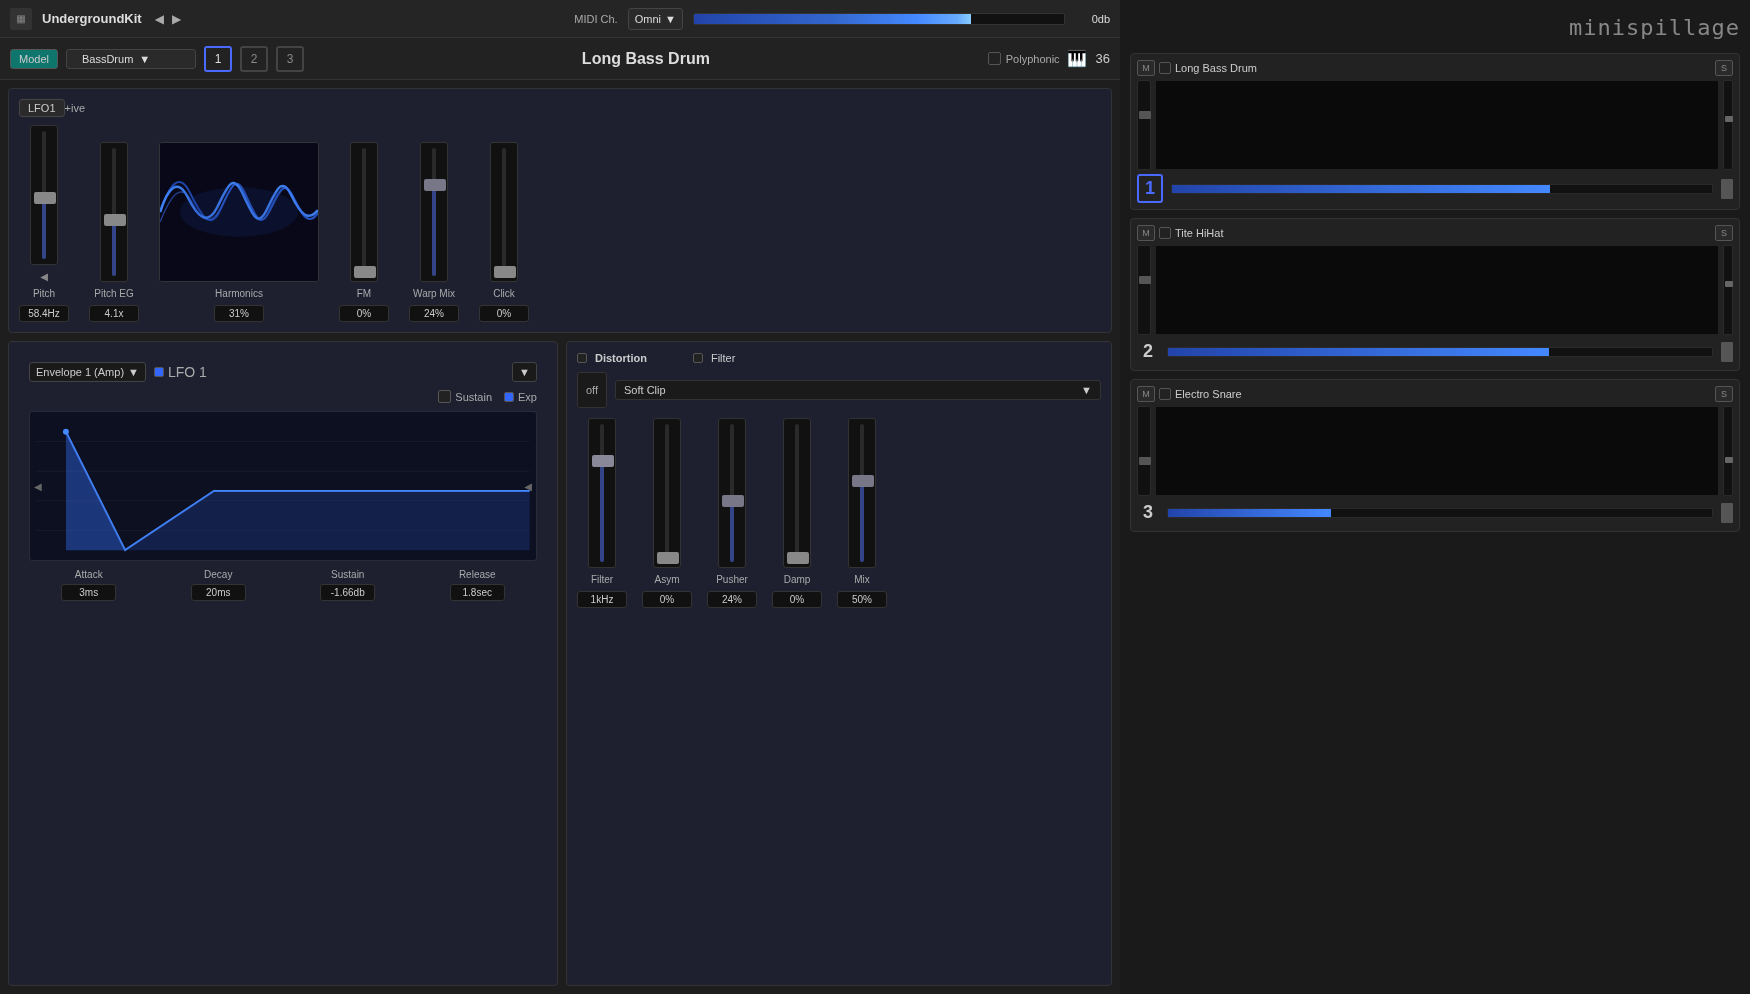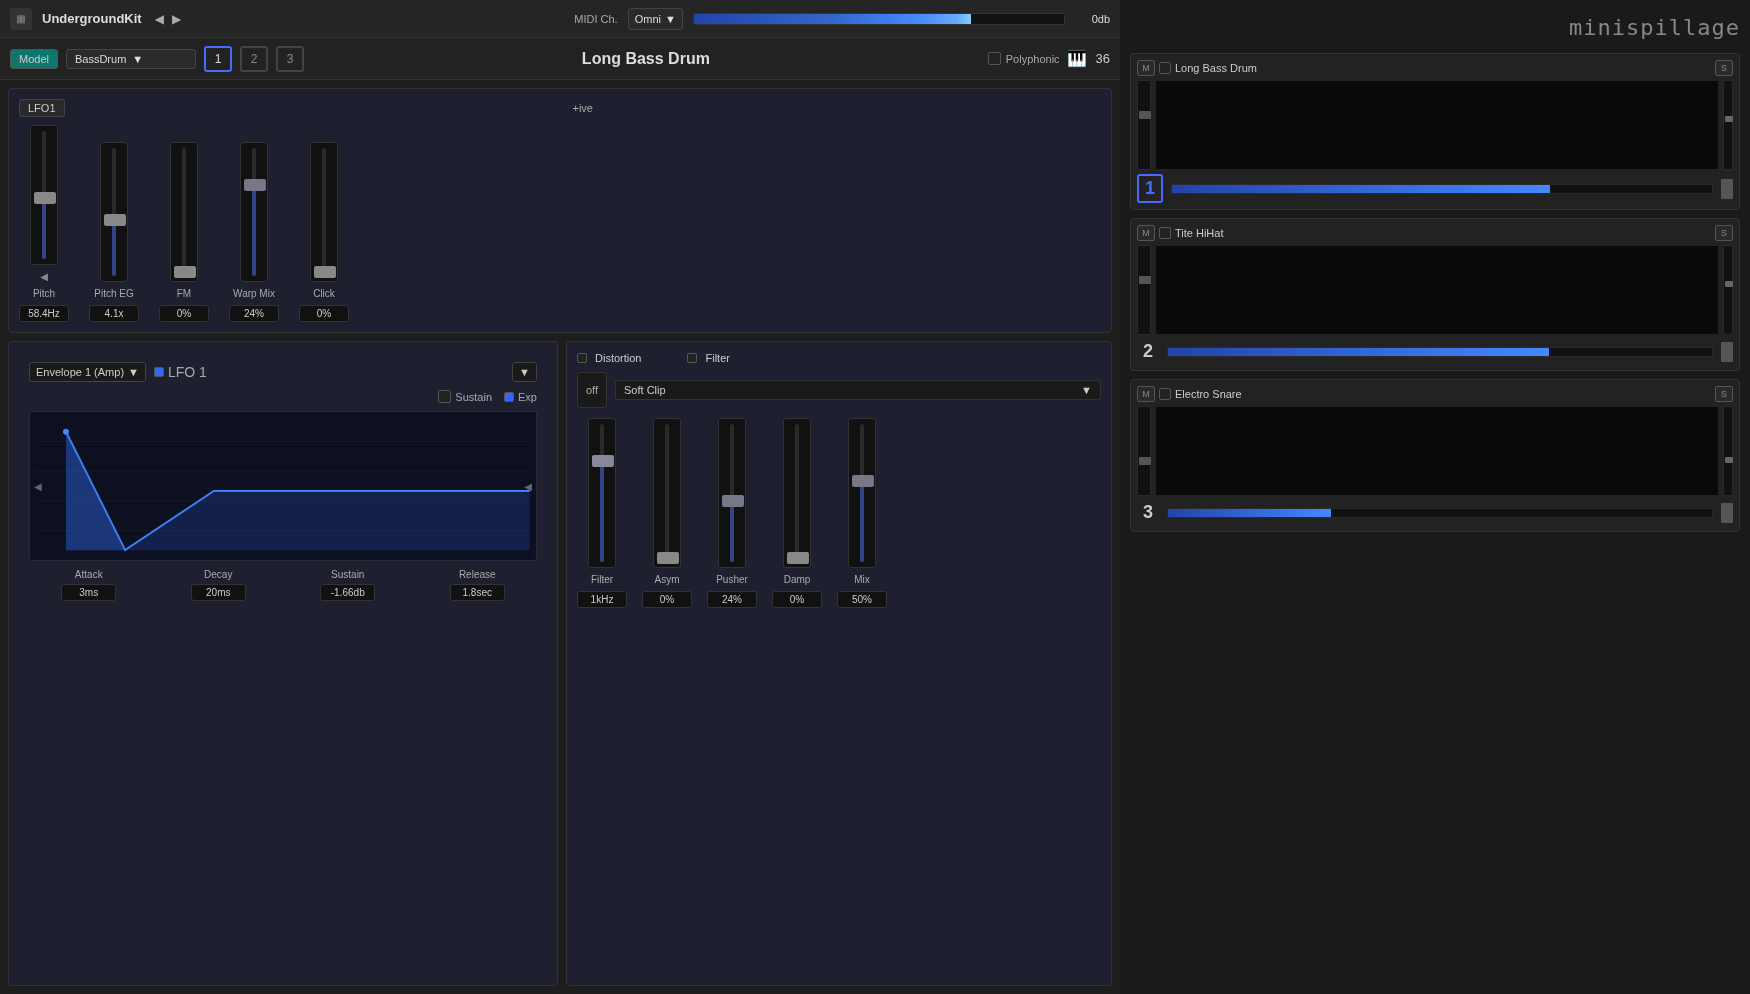--- a/index.html
+++ b/index.html
@@ -127,21 +127,21 @@
       color: #ccc;
       padding: 3px 8px;
       border-radius: 3px;
       font-size: 11px;
     }
 
     .model-dropdown {
       background: #2a2a2a;
       border: 1px solid #444;
       color: #ddd;
-      padding: 3px 8px;
+      padding: 3px 15px;
       border-radius: 3px;
       font-size: 11px;
       display: flex; align-items: center; gap: 6px;
       min-width: 130px;
     }
 
     .slot-btn {
       width: 28px; height: 26px;
       border: 2px solid #4a6aff;
       border-radius: 3px;
@@ -592,21 +592,21 @@
         <div class="checkbox led-off"></div>
         <span class="poly-label">Polyphonic</span>
       </div>
       <span class="piano-icon">🎹</span>
       <span class="step-count">36</span>
     </div>
 
     <div class="synth-area">
       <div class="synth-header-wrapper">
         <span class="lfo-label">LFO1</span>
-        <div style="flex:1; display:flex; justify-content:center;">
+        <div style="flex:1; display:flex; ">
           <span style="color:#aaa;font-size:11px;">+ive</span>
         </div>
       </div>
 
       <div class="synth-controls" style="margin-top:8px;">
 
         <div class="fader-group">
           <div class="vertical-fader">
             <div class="fader-track"></div>
             <div class="fader-fill" style="height:60px;"></div>
@@ -623,20 +623,35 @@
         <div class="fader-group">
           <div class="vertical-fader">
             <div class="fader-track"></div>
             <div class="fader-fill" style="height:55px;"></div>
             <div class="fader-handle" style="bottom:55px;"></div>
           </div>
           <span class="fader-label">Pitch EG</span>
           <div class="fader-value">4.1x</div>
         </div>
 
+        <div class="fader-group">
+          <div class="harmonics-display">
+            <svg class="harmonics-svg" viewBox="0 0 160 140" xmlns="http://www.w3.org/2000/svg">
+              <rect width="160" height="140" fill="#080818"></rect>
+
+              <path d="M0,70 C10,40 20,30 30,50 C40,70 50,90 60,70 C70,50 75,30 85,50 C95,70 100,90 110,70 C120,50 125,35 135,55 C145,75 150,85 160,70" stroke="#2255cc" stroke-width="2" fill="none" opacity="0.8"></path>
+              <path d="M0,70 C8,45 18,35 28,55 C38,75 48,85 58,65 C68,45 73,30 83,50 C93,70 98,88 108,68 C118,48 123,33 133,53 C143,73 150,80 160,68" stroke="#4488ff" stroke-width="2.5" fill="none" opacity="0.9"></path>
+              <path d="M0,80 C12,50 22,40 32,60 C42,80 52,85 62,65 C72,45 77,30 87,52 C97,74 102,88 112,68 C122,48 127,35 137,58 C147,78 153,82 160,72" stroke="#3366dd" stroke-width="1.5" fill="none" opacity="0.6"></path>
+
+              <ellipse cx="80" cy="70" rx="60" ry="25" fill="#2244aa" opacity="0.15"></ellipse>
+            </svg>
+          </div>
+          <span class="fader-label">Harmonics</span>
+          <div class="fader-value">31%</div>
+        </div>
 
         <div class="fader-group">
           <div class="vertical-fader" style="height:140px;">
             <div class="fader-track"></div>
             <div class="fader-fill" style="height:3px;"></div>
             <div class="fader-handle" style="bottom:3px;"></div>
           </div>
           <span class="fader-label">FM</span>
           <div class="fader-value">0%</div>
         </div>
@@ -730,21 +745,21 @@
           <div class="adsr-group">
             <span class="adsr-label">Release</span>
             <div class="adsr-value">1.8sec</div>
           </div>
         </div>
       </div>
 
       <div class="effects-section">
         <div class="section-header">
           <div class="led led-off"></div>
-          <span style="color:#ccc;font-size:11px;">Distortion</span>
+          <span style="color:#ccc;font-size:11px;font-weight:bold;">Distortion</span>
           <div style="width:30px;"></div>
           <div class="led led-off"></div>
           <span style="color:#ccc;font-size:11px;">Filter</span>
         </div>
 
         <div style="display:flex;align-items:center;gap:8px;margin-bottom:8px;">
           <div style="background:#1a1a1a;border:1px solid #333;color:#aaa;padding:11px 8px;border-radius:3px;font-size:11px;">off</div>
           <div style="background:#1a1a1a;border:1px solid #333;color:#ccc;padding:3px 8px;border-radius:3px;font-size:11px;flex:1;display:flex;justify-content:space-between;align-items:center;">
             <span>Soft Clip</span>
             <span>▼</span>

